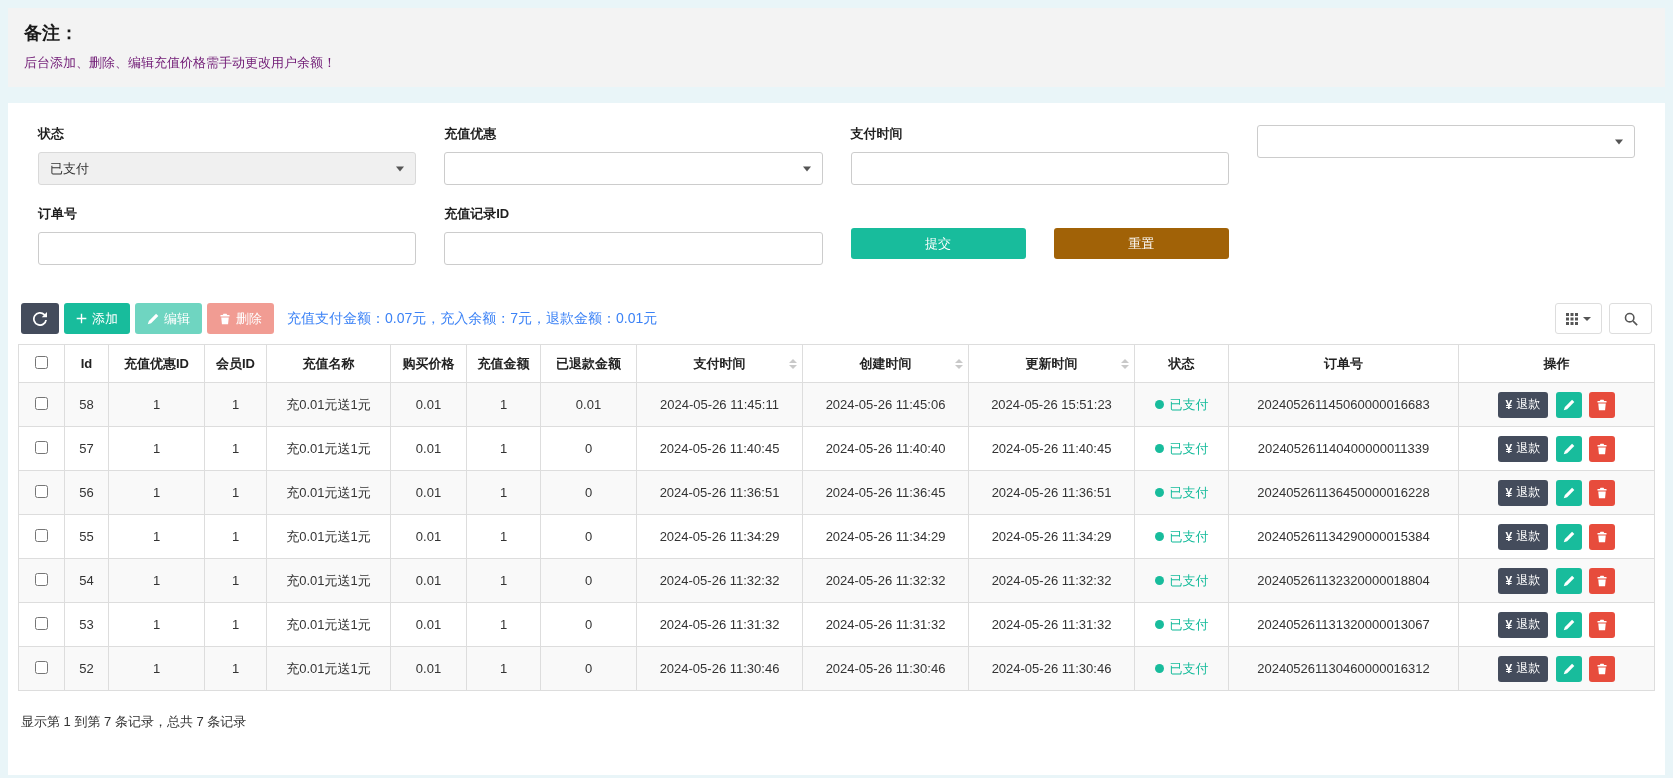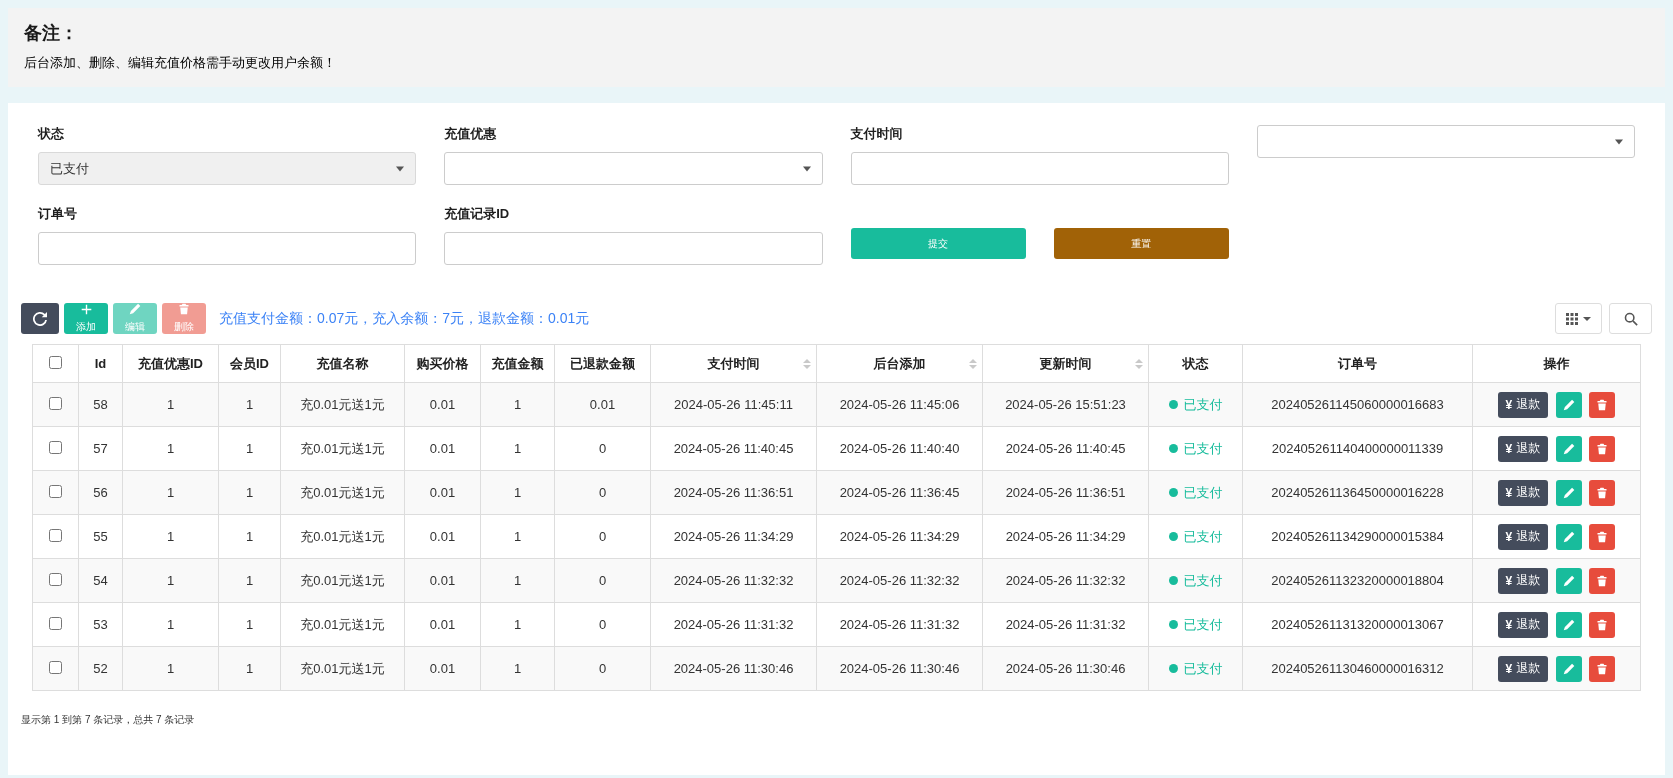--- a/index.html
+++ b/index.html
@@ -7,81 +7,81 @@
   body {
     width:1673px; height:778px;
     background:#e9f5f8;
     font-family:"Liberation Sans","DejaVu Sans",sans-serif;
     color:#333; font-size:13px;
     overflow:hidden;
   }
   
   .note-panel { margin:8px 8px 16px 8px; background:#f3f3f3; padding:13px 16px 15px 16px; }
   .note-title { font-weight:bold; color:#1a1a1a; font-size:18px; }
-  .note-warning { color:#000000; font-size:13px; margin-top:9px; }
+  .note-warning { color:#701a75; font-size:13px; margin-top:9px; }
   
   .main-panel { margin:0 8px; background:#fff; padding-bottom:26px; min-height:672px; }
   
   .filter-section { padding:22px 30px 24px 30px; }
   .filter-grid { display:grid; grid-template-columns:repeat(4,1fr); column-gap:28px; row-gap:20px; }
   .field-label { display:block; font-weight:bold; font-size:13px; color:#1f1f1f; margin-bottom:9px; }
   .control {
     width:100%; height:33px; border:1px solid #ccc; border-radius:3px;
     background:#fff; font-size:13px; color:#333; padding:0 11px;
     position:relative; display:flex; align-items:center;
     font-family:"Liberation Sans","DejaVu Sans",sans-serif;
   }
   input.control { display:block; outline:none; }
   .select.filled { background:#f0f0f0; border-color:#d9d9d9; }
   .caret {
     width:0; height:0; border-left:4px solid transparent; border-right:4px solid transparent;
     border-top:5px solid #555; position:absolute; right:11px; top:50%; transform:translateY(-50%);
   }
   .buttons-cell { padding-top:23px; display:flex; gap:28px; }
-  .btn { border:none; border-radius:3px; cursor:pointer; color:#fff; font-size:10px;
+  .btn { border:none; border-radius:3px; cursor:pointer; color:#fff; font-size:13px;
          font-family:"Liberation Sans","DejaVu Sans",sans-serif; }
   .btn-submit { flex:1; height:31px; background:#18bc9c; }
   .btn-reset  { flex:1; height:31px; background:#a16207; }
   
   .toolbar { display:flex; align-items:center; padding:0 13px; margin:14px 0 10px 0; }
   .tb-btn { height:31px; display:inline-flex; align-items:center; justify-content:center;
-            gap:5px; padding:0 12px; margin-right:5px; border-radius:3px;flex-direction:column; }
+            gap:5px; padding:0 12px; margin-right:5px; border-radius:3px; }
   .btn-refresh { background:#444c5c; width:38px; padding:0; }
   .btn-add { background:#18bc9c; }
   .btn-edit { background:#18bc9c; opacity:.62; }
   .btn-del { background:#e74c3c; opacity:.55; }
   .toolbar-summary { color:#3b82f6; font-size:14px; margin-left:8px; }
   .toolbar-right { margin-left:auto; display:flex; gap:7px; }
   .btn-light { background:#fff; border:1px solid #ddd; color:#555; height:31px; min-width:43px;
                display:inline-flex; align-items:center; justify-content:center; gap:5px;
                border-radius:3px; padding:0 10px; }
   .btn-light .caret-s { width:0;height:0;border-left:4px solid transparent;border-right:4px solid transparent;border-top:4px solid #555; }
   
-  .table-wrap { padding:0 24px; }
+  .table-wrap { padding:0 10px; }
   table { width:100%; border-collapse:collapse; table-layout:fixed; }
   th,td { border:1px solid #ddd; text-align:center; padding:0 6px; overflow:hidden; white-space:nowrap; }
   th { height:38px; font-weight:bold; font-size:13px; color:#222; position:relative; background:#fff; }
   td { height:44px; font-size:13px; color:#333; background:#fff; }
   tr.striped td { background:#f9f9f9; }
   .sort-caret { position:absolute; right:5px; top:50%; transform:translateY(-50%);
                 display:flex; flex-direction:column; gap:2px; }
   .sort-caret .up { width:0;height:0;border-left:4px solid transparent;border-right:4px solid transparent;border-bottom:4px solid #c9c9c9; }
   .sort-caret .down { width:0;height:0;border-left:4px solid transparent;border-right:4px solid transparent;border-top:4px solid #c9c9c9; }
   .status { color:#18bc9c; display:inline-flex; align-items:center; gap:6px; }
   .dot { width:9px; height:9px; border-radius:50%; background:#18bc9c; display:inline-block; }
   .ops { white-space:nowrap; }
   .btn-refund { height:26px; background:#444c5c; color:#fff; font-size:12px; padding:0 8px;
                 display:inline-flex; align-items:center; gap:4px; vertical-align:middle; }
   .btn-sq { width:26px; height:26px; display:inline-flex; align-items:center; justify-content:center;
             vertical-align:middle; margin-left:4px; color:#fff; }
   .btn-sq.edit { background:#18bc9c; }
   .btn-sq.del { background:#e74c3c; }
   .yen { font-weight:bold; font-size:12px; }
   
-  .records-info { padding:22px 13px 0 13px; font-size:10px; color:#333; }
+  .records-info { padding:22px 13px 0 13px; font-size:13px; color:#333; }
   input[type="checkbox"] { width:13px; height:13px; margin:0; }
   svg { display:block; }
 </style>
 </head>
 <body>
 
 <div class="note-panel">
   <div class="note-title">备注：</div>
   <div class="note-warning">后台添加、删除、编辑充值价格需手动更改用户余额！</div>
 </div>
@@ -220,21 +220,21 @@
           <th>充值优惠ID</th>
           <th>会员ID</th>
           <th>充值名称</th>
           <th>购买价格</th>
           <th>充值金额</th>
           <th>已退款金额</th>
           <th><span>支付时间</span><span class="sort-caret">
                 <i class="up"></i>
                 <i class="down"></i>
               </span></th>
-          <th><span>后台添加</span><span class="sort-caret">
+          <th><span>创建时间</span><span class="sort-caret">
                 <i class="up"></i>
                 <i class="down"></i>
               </span></th>
           <th><span>更新时间</span><span class="sort-caret">
                 <i class="up"></i>
                 <i class="down"></i>
               </span></th>
           <th>状态</th>
           <th>订单号</th>
           <th>操作</th>

